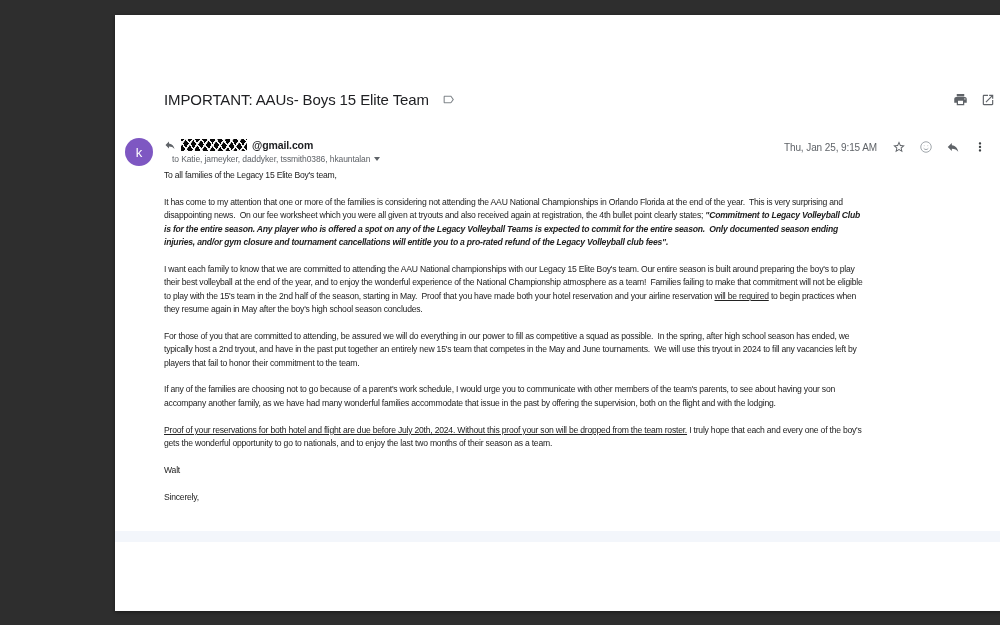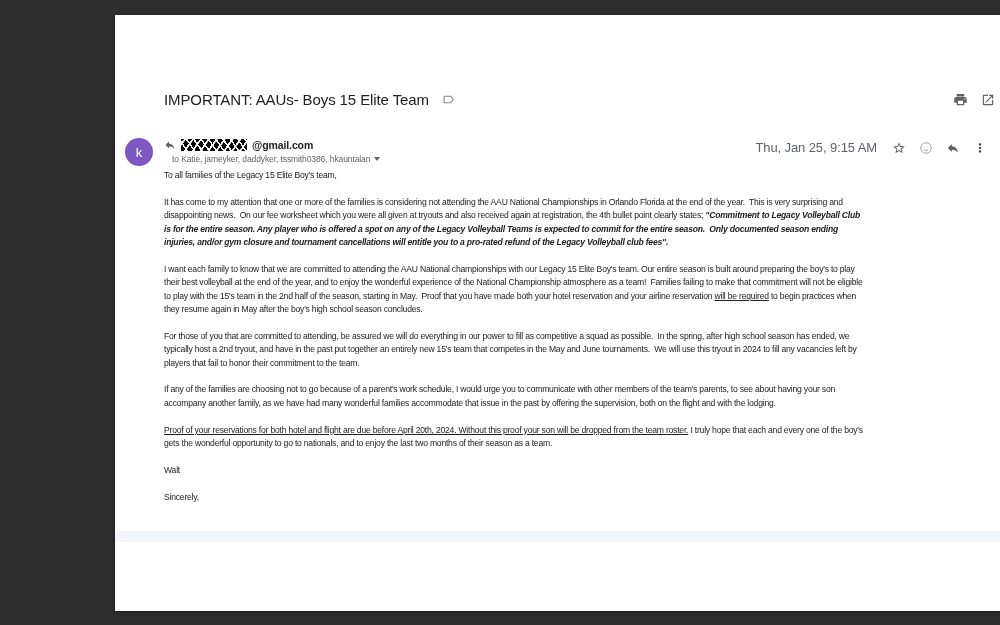--- a/index.html
+++ b/index.html
@@ -31,21 +31,21 @@
     width:66px;height:12px;display:inline-block;
     background-color:#070707;
     background-image:
       repeating-linear-gradient(55deg, rgba(255,255,255,0) 0 4.5px, rgba(255,255,255,.95) 4.5px 6px),
       repeating-linear-gradient(-55deg, rgba(255,255,255,0) 0 4.5px, rgba(255,255,255,.95) 5px 6.5px);
   }
   .sender-domain{font-size:10.5px;font-weight:bold;color:#202124;letter-spacing:-0.1px;}
   .recips-line{margin-top:3px;font-size:8.5px;color:#5f6368;display:flex;align-items:center;gap:4px;letter-spacing:-0.1px;padding-left:8px;}
   .chev{width:0;height:0;border-left:3.5px solid transparent;border-right:3.5px solid transparent;border-top:4px solid #5f6368;display:inline-block;}
   .meta-right{margin-left:auto;display:flex;align-items:center;gap:13px;padding-top:2px;}
-  .date-text{font-size:13px;color:#5f6368;white-space:nowrap;letter-spacing:-0.1px;margin-right:2px;}
+  .date-text{font-size:10px;color:#5f6368;white-space:nowrap;letter-spacing:-0.1px;margin-right:2px;}
   .c-dark{color:#5f6368;} .c-light{color:#9aa0a6;} .c-darker{color:#3c4043;}
   
   .email-body{position:absolute;left:49px;top:154px;width:700px;color:#222222;
     font-size:8.6px;line-height:13.4px;letter-spacing:-0.22px;}
   .para{margin:0 0 13.4px;white-space:pre-wrap;}
   .para.sig-top{margin:13.4px 0 0;}
   .para.sig{margin:0;}
   .bold-italic{font-weight:bold;font-style:italic;}
   .bold-underline{font-weight:normal;text-decoration:underline;}
   
@@ -125,20 +125,20 @@
       </span>
     </div>
   </div>
 
   <div class="email-body">
       <p class="para"><span>To all families of the Legacy 15 Elite Boy's team,</span></p>
       <p class="para"><span>It has come to my attention that one or more of the families is considering not attending the AAU National Championships in Orlando Florida at the end of the year.  This is very surprising and disappointing news.  On our fee worksheet which you were all given at tryouts and also received again at registration, the 4th bullet point clearly states; </span><span class="bold-italic">"Commitment to Legacy Volleyball Club is for the entire season. Any player who is offered a spot on any of the Legacy Volleyball Teams is expected to commit for the entire season.  Only documented season ending injuries, and/or gym closure and tournament cancellations will entitle you to a pro-rated refund of the Legacy Volleyball club fees".</span></p>
       <p class="para"><span>I want each family to know that we are committed to attending the AAU National championships with our Legacy 15 Elite Boy's team. Our entire season is built around preparing the boy's to play their best volleyball at the end of the year, and to enjoy the wonderful experience of the National Championship atmosphere as a team!  Families failing to make that commitment will not be eligible to play with the 15's team in the 2nd half of the season, starting in May.  Proof that you have made both your hotel reservation and your airline reservation </span><span class="bold-underline">will be required</span><span> to begin practices when they resume again in May after the boy's high school season concludes.</span></p>
       <p class="para"><span>For those of you that are committed to attending, be assured we will do everything in our power to fill as competitive a squad as possible.  In the spring, after high school season has ended, we typically host a 2nd tryout, and have in the past put together an entirely new 15's team that competes in the May and June tournaments.  We will use this tryout in 2024 to fill any vacancies left by players that fail to honor their commitment to the team.</span></p>
       <p class="para"><span>If any of the families are choosing not to go because of a parent's work schedule, I would urge you to communicate with other members of the team's parents, to see about having your son accompany another family, as we have had many wonderful families accommodate that issue in the past by offering the supervision, both on the flight and with the lodging.</span></p>
-      <p class="para"><span class="bold-underline">Proof of your reservations for both hotel and flight are due before April 20th, 2024. Without this proof your son will be dropped from the team roster.</span><span> I truly hope that each and every one of the boy's gets the wonderful opportunity to go to nationals, and to enjoy the last two months of their season as a team.</span></p>
+      <p class="para"><span class="bold-underline">Proof of your reservations for both hotel and flight are due before July 20th, 2024. Without this proof your son will be dropped from the team roster.</span><span> I truly hope that each and every one of the boy's gets the wonderful opportunity to go to nationals, and to enjoy the last two months of their season as a team.</span></p>
       <p class="para sig"><span>Walt</span></p>
       <p class="para sig-top"><span>Sincerely,</span></p>
     </div>
 
   <div class="bottom-strip"></div>
   <div class="scroll-thumb"></div>
 </div>
 
 </body></html>

